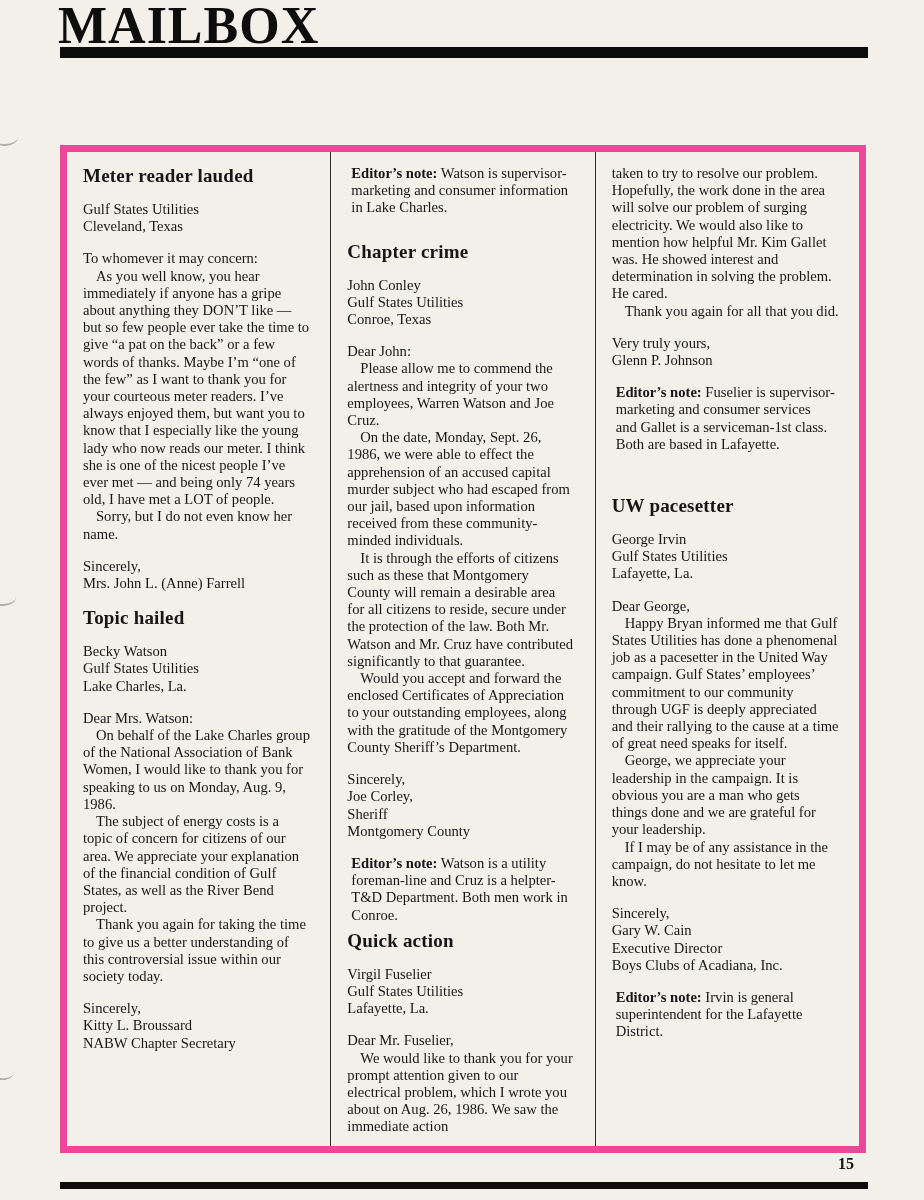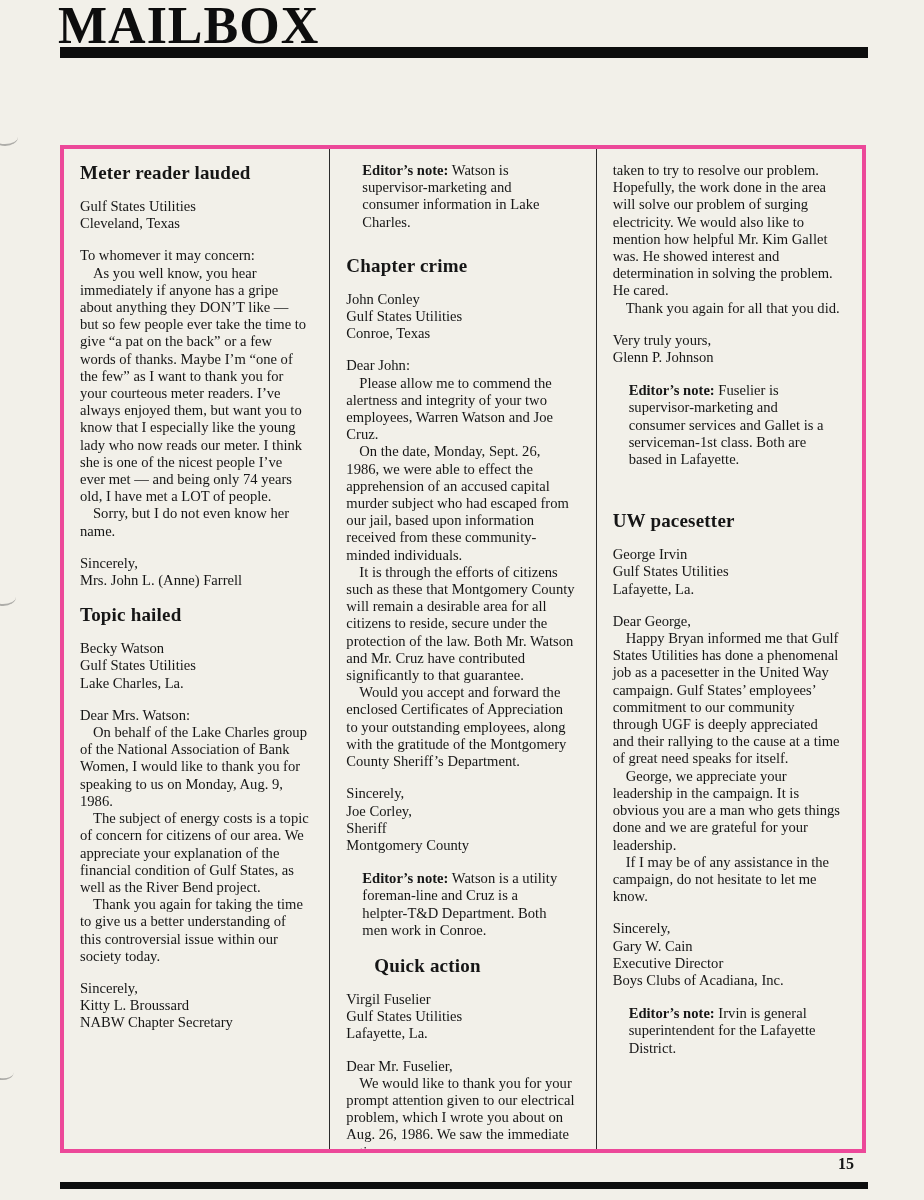--- a/index.html
+++ b/index.html
@@ -13,38 +13,38 @@
     position:absolute; left:58px; top:-4px; margin:0;
     font-family:"Liberation Serif", serif; font-weight:700;
     font-size:52px; letter-spacing:1px; color:#0d0d0d;
   }
   .masthead-rule {
     position:absolute; left:60px; top:47px; width:808px; height:11px;
     background:#0d0d0d;
   }
   .letters-box {
     position:absolute; left:60px; top:145px; width:806px; height:1008px;
-    border:4px solid #ec4899; display:flex; box-sizing:border-box;
+    border:7px solid #ec4899; display:flex; box-sizing:border-box;
     background:transparent;
   }
   .col {
     flex:1 1 0; box-sizing:border-box; overflow:hidden;
     padding:13px 20px 0 16px;
     border-left:1px solid #2b2b2b;
     font-size:14.6px; line-height:17.2px; text-align:left;
   }
   .col:first-child { border-left:none; }
   .col h2 {
     font-size:19px; line-height:22px; font-weight:700;
     margin:24px 0 14px; letter-spacing:0.2px;
   }
   .col p { margin:0; }
   .col p.address { margin:0 0 15px; }
   .col p.closing { margin:15px 0 15px; }
-  .col p.note    { margin:16px; }
+  .col p.note    { margin:4px; }
   .col p.para.indent { text-indent:13px; }
   .col > :first-child { margin-top:0 !important; }
   .page-num {
     position:absolute; right:70px; top:1155px;
     font-weight:700; font-size:16px;
   }
   .footer-rule {
     position:absolute; left:60px; top:1182px; width:808px; height:7px;
     background:#0d0d0d;
   }
@@ -90,21 +90,21 @@
         <p class="note"><strong>Editor’s note:</strong> Watson is supervisor-marketing and consumer information in Lake Charles.</p>
         <h2>Chapter crime</h2>
         <p class="address">John Conley<br>Gulf States Utilities<br>Conroe, Texas</p>
         <p class="para">Dear John:</p>
         <p class="para indent">Please allow me to commend the alertness and integrity of your two employees, Warren Watson and Joe Cruz.</p>
         <p class="para indent">On the date, Monday, Sept. 26, 1986, we were able to effect the apprehension of an accused capital murder subject who had escaped from our jail, based upon information received from these community-minded individuals.</p>
         <p class="para indent">It is through the efforts of citizens such as these that Montgomery County will remain a desirable area for all citizens to reside, secure under the protection of the law. Both Mr. Watson and Mr. Cruz have contributed significantly to that guarantee.</p>
         <p class="para indent">Would you accept and forward the enclosed Certificates of Appreciation to your outstanding employees, along with the gratitude of the Montgomery County Sheriff’s Department.</p>
         <p class="closing">Sincerely,<br>Joe Corley,<br>Sheriff<br>Montgomery County</p>
         <p class="note"><strong>Editor’s note:</strong> Watson is a utility foreman-line and Cruz is a helpter-T&amp;D Department. Both men work in Conroe.</p>
-        <h2 style="margin-top: 6px; margin-left: 28px;">Quick action</h2>
+        <h2 style="margin-top: 6px;">Quick action</h2>
         <p class="address">Virgil Fuselier<br>Gulf States Utilities<br>Lafayette, La.</p>
         <p class="para">Dear Mr. Fuselier,</p>
         <p class="para indent">We would like to thank you for your prompt attention given to our electrical problem, which I wrote you about on Aug. 26, 1986. We saw the immediate action</p>
       </div>
     <div class="col" id="col-2">
         <p class="para">taken to try to resolve our problem. Hopefully, the work done in the area will solve our problem of surging electricity. We would also like to mention how helpful Mr. Kim Gallet was. He showed interest and determination in solving the problem. He cared.</p>
         <p class="para indent">Thank you again for all that you did.</p>
         <p class="closing">Very truly yours,<br>Glenn P. Johnson</p>
         <p class="note"><strong>Editor’s note:</strong> Fuselier is supervisor-marketing and consumer services and Gallet is a serviceman-1st class. Both are based in Lafayette.</p>
         <h2 style="margin-top: 42px;">UW pacesetter</h2>

